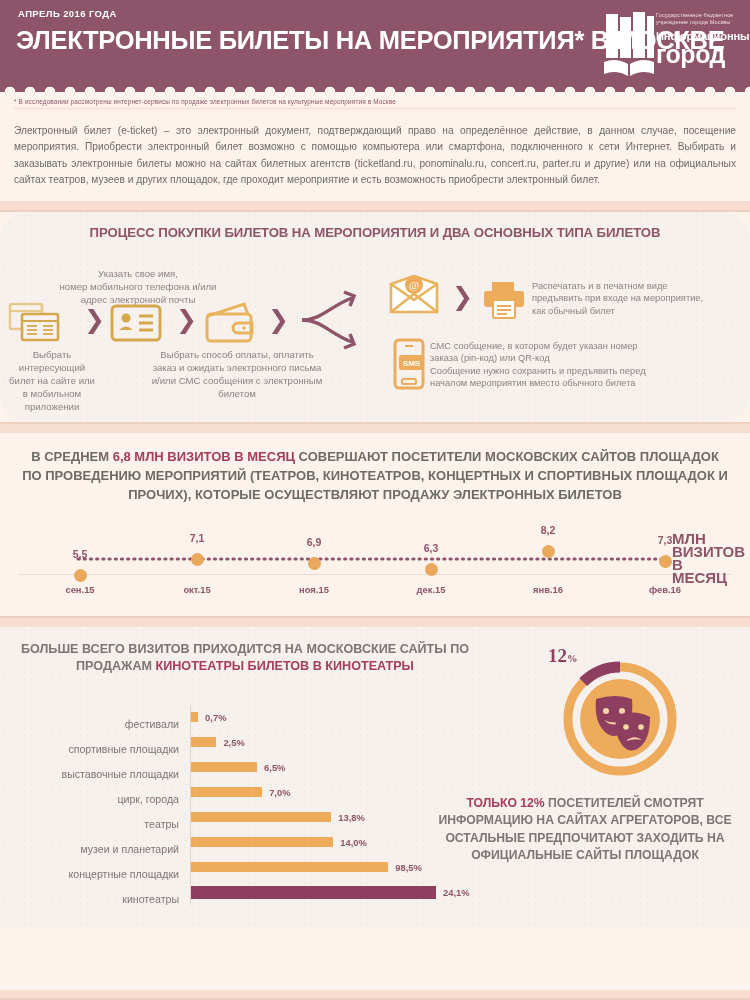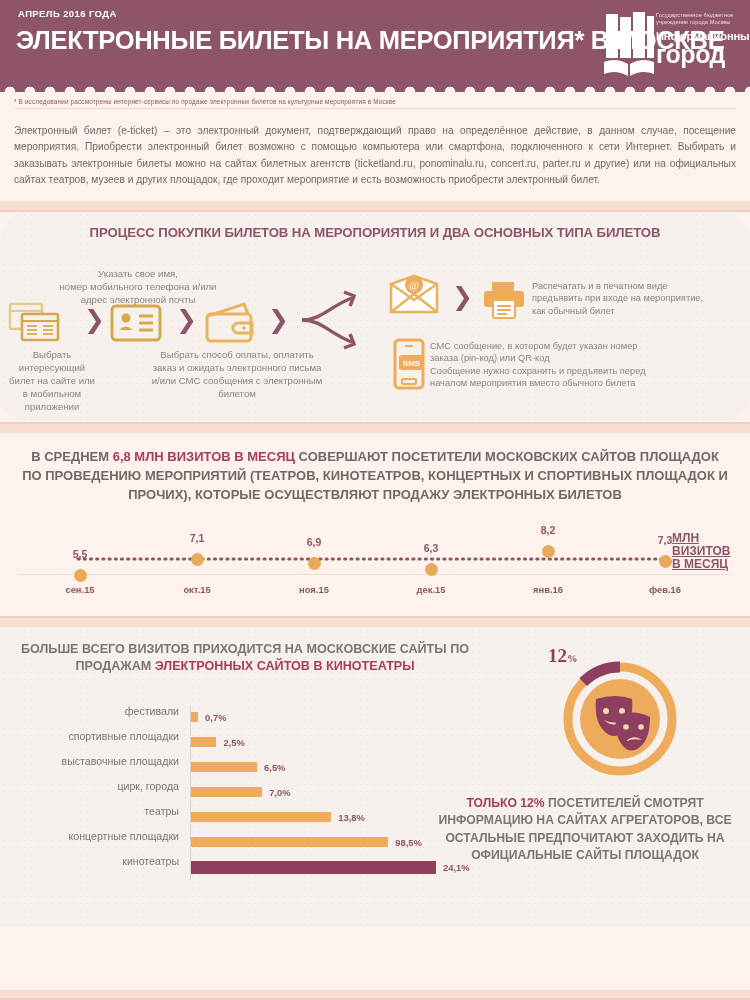--- a/index.html
+++ b/index.html
@@ -108,31 +108,31 @@
   .tl-val {
     position: absolute; color: #8e5469; font-size: 10.5px; font-weight: bold;
     transform: translateX(-50%);
   }
   .tl-lbl {
     position: absolute; top: 72px; color: #8e5469; font-size: 9.4px; font-weight: bold;
     transform: translateX(-50%);
   }
   .tl-unit {
     position: absolute; right: 10px; top: 20px; color: #8e5469;
-    font-size: 12px; font-weight: bold; line-height: 13px; width: 68px; text-decoration: underline;
+    font-size: 15px; font-weight: bold; line-height: 13px; width: 68px;
   }
 
   
   .bars-section { position: relative; height: 300px; }
   .bars-title {
     text-align: center; color: #7b7674; font-size: 12.6px; font-weight: bold;
     line-height: 17px; padding: 14px 0 0 0; width: 450px; margin-left: 20px;
   }
   .bar-rows { position: absolute; left: 0; top: 78px; width: 470px; }
-  .bar-row { display: flex; align-items: flex-start; height: 25px; }
+  .bar-row { display: flex; align-items: flex-end; height: 25px; }
   .bar-label {
     width: 190px; text-align: right; padding-right: 11px;
     color: #7b7674; font-size: 10.6px;
   }
   .bar-track { position: relative; flex: 1; height: 25px; display: flex; align-items: center;
     border-left: 1.2px solid #ddd2cc; }
   .bar-fill { height: 10px; background: #eeab5b; }
   .bar-fill.accent { background: #8e3f5f; height: 13px; }
   .bar-val { color: #8e5469; font-size: 9.4px; font-weight: bold; margin-left: 7px; white-space: nowrap; }
 
@@ -329,21 +329,21 @@
         </div>
       <div class="tl-unit">МЛН ВИЗИТОВ В МЕСЯЦ</div>
     </div>
   </div>
 
   <div class="band-line"></div>
   <div class="band"></div>
 
   <div class="bars-section section-dots">
     <div class="bars-title">
-      <span>БОЛЬШЕ ВСЕГО ВИЗИТОВ ПРИХОДИТСЯ НА МОСКОВСКИЕ САЙТЫ ПО ПРОДАЖАМ </span><span class="hl">ЭЛЕКТРОННЫХ САЙТОВ В КИНОТЕАТРЫ</span>
+      <span>БОЛЬШЕ ВСЕГО ВИЗИТОВ ПРИХОДИТСЯ НА МОСКОВСКИЕ САЙТЫ ПО ПРОДАЖАМ </span><span class="hl">КИНОТЕАТРЫ БИЛЕТОВ В КИНОТЕАТРЫ</span>
     </div>
 
     <div class="bar-rows" id="bar-rows">
         <div class="bar-row">
           <div class="bar-label">фестивали</div>
           <div class="bar-track">
             <div class="bar-fill" style="width: 7.11618px;"></div>
             <div class="bar-val">0,7%</div>
           </div>
         </div>
@@ -366,20 +366,27 @@
           <div class="bar-track">
             <div class="bar-fill" style="width: 71.1618px;"></div>
             <div class="bar-val">7,0%</div>
           </div>
         </div>
         <div class="bar-row">
           <div class="bar-label">театры</div>
           <div class="bar-track">
             <div class="bar-fill" style="width: 140.29px;"></div>
             <div class="bar-val">13,8%</div>
+          </div>
+        </div>
+        <div class="bar-row">
+          <div class="bar-label">музеи и планетарий</div>
+          <div class="bar-track">
+            <div class="bar-fill" style="width: 142.324px;"></div>
+            <div class="bar-val">14,0%</div>
           </div>
         </div>
         <div class="bar-row">
           <div class="bar-label">концертные площадки</div>
           <div class="bar-track">
             <div class="bar-fill" style="width: 197.22px;"></div>
             <div class="bar-val">98,5%</div>
           </div>
         </div>
         <div class="bar-row">

